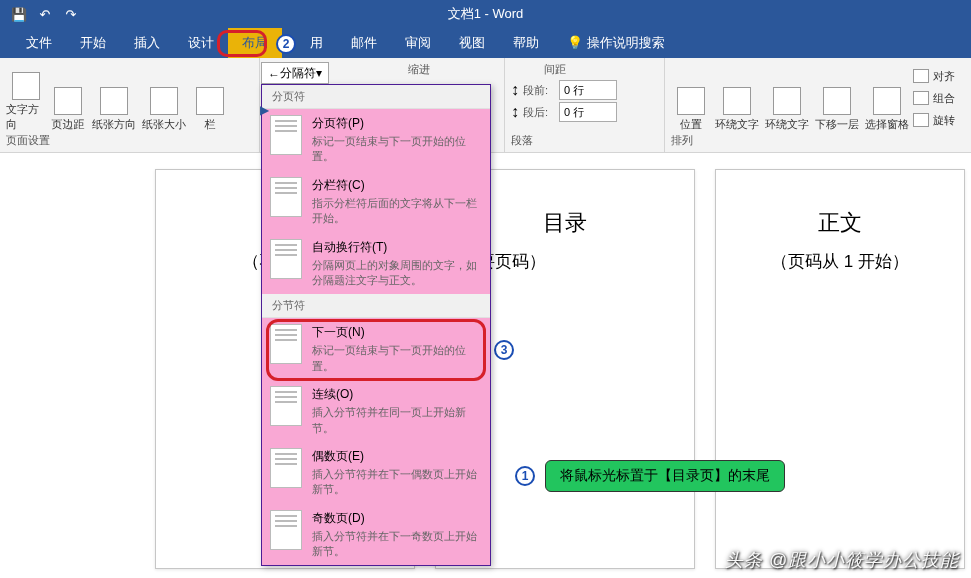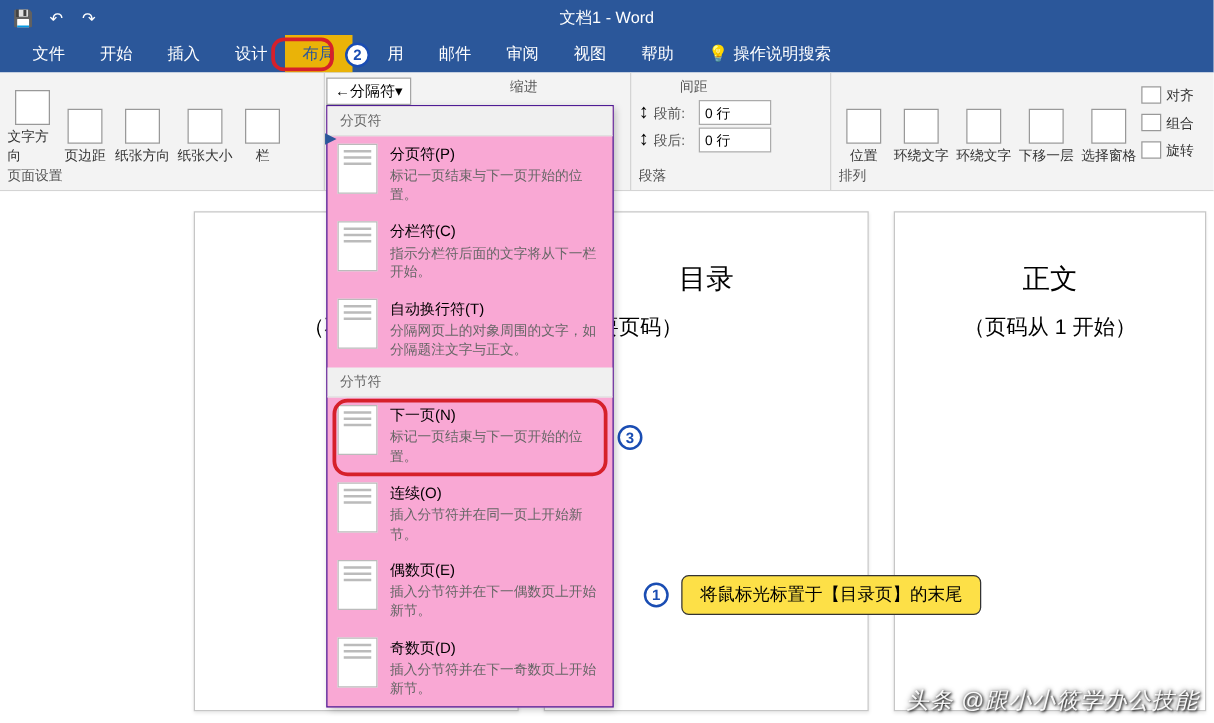--- a/index.html
+++ b/index.html
@@ -39,21 +39,21 @@
 .dd-header { background: #f0f0f0; color: #666; font-size: 11px; padding: 4px 10px; border-bottom: 1px solid #e0e0e0; }
 .dd-item { display: flex; padding: 6px 8px; gap: 10px; cursor: pointer; }
 .dd-ico { width: 32px; height: 40px; border: 1px solid #bbb; background: #fff; flex-shrink: 0; position: relative; }
 .dd-ico::before { content: ""; position: absolute; top: 4px; left: 4px; right: 4px; height: 2px; background: #bbb; box-shadow: 0 5px 0 #bbb, 0 10px 0 #bbb; }
 .dd-text { flex: 1; }
 .dd-title { font-size: 12px; color: #000; }
 .dd-desc { font-size: 11px; color: #666; margin-top: 2px; line-height: 1.4; }
 .dd-highlight-box { position: absolute; border: 3px solid #d6202a; border-radius: 12px; pointer-events: none; z-index: 110; }
 .arrow-marker { position: absolute; color: #2b579a; font-size: 12px; z-index: 105; }
 
-.callout { position: absolute; background: #fde047; border: 1px solid #333; border-radius: 6px; padding: 6px 14px; font-size: 14px; color: #000; z-index: 40; }
+.callout { position: absolute; background: #22c55e; border: 1px solid #333; border-radius: 6px; padding: 6px 14px; font-size: 14px; color: #000; z-index: 40; }
 .watermark { position: absolute; bottom: 6px; right: 12px; color: rgba(255,255,255,0.95); font-size: 18px; text-shadow: 0 0 4px rgba(0,0,0,0.8), 1px 1px 2px rgba(0,0,0,0.9); z-index: 200; font-style: italic; letter-spacing: 1px; }
 </style>
 </head>
 <body>
 
 <div class="titlebar">
   <div class="qat">
     <div class="qat-btn">💾</div>
     <div class="qat-btn">↶</div>
     <div class="qat-btn">↷</div>

